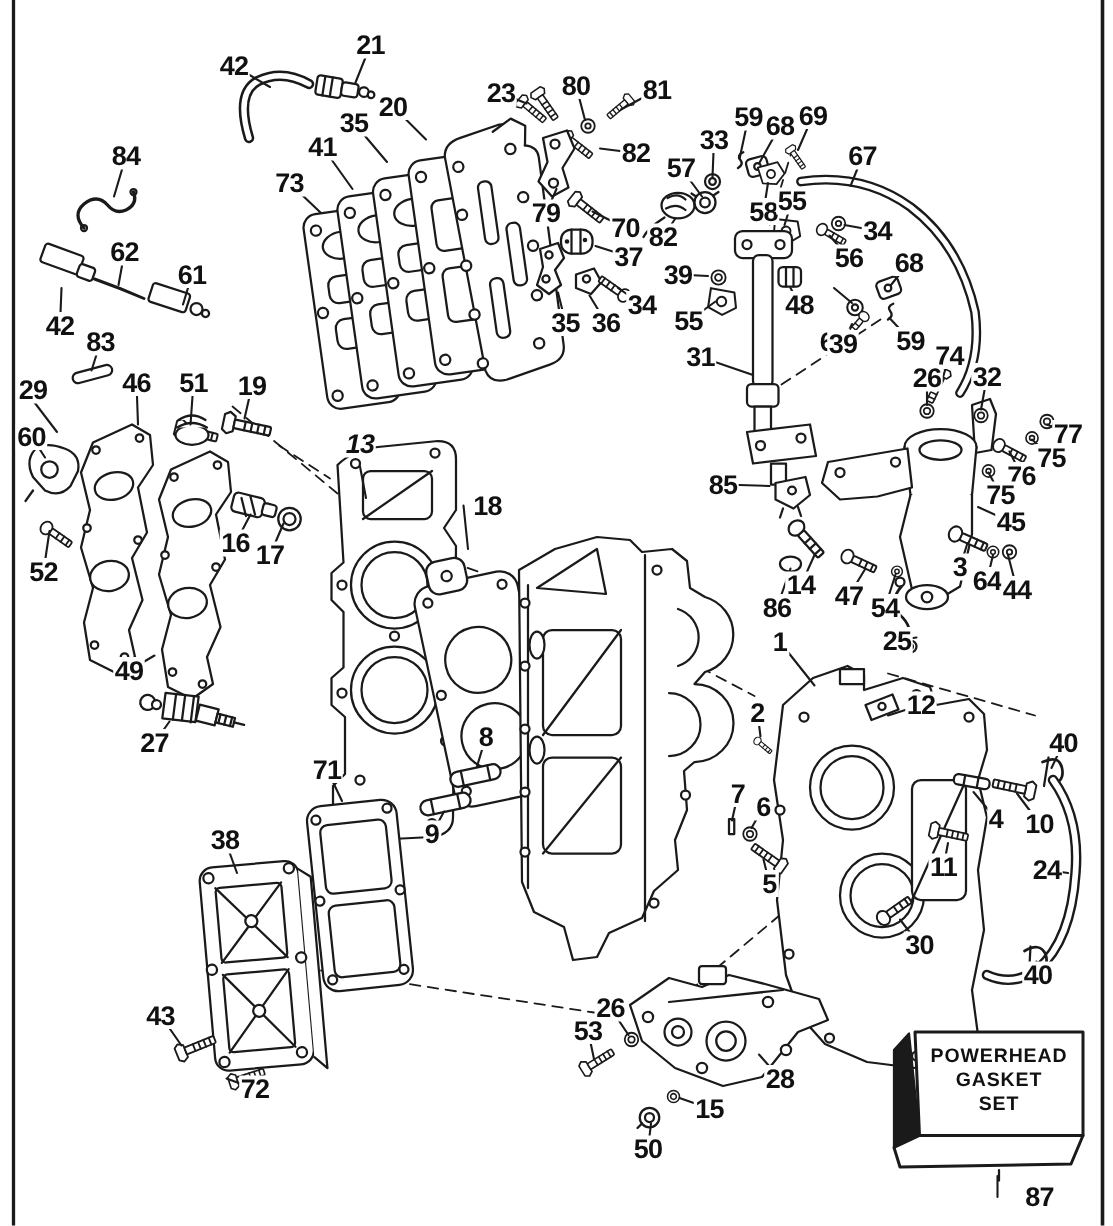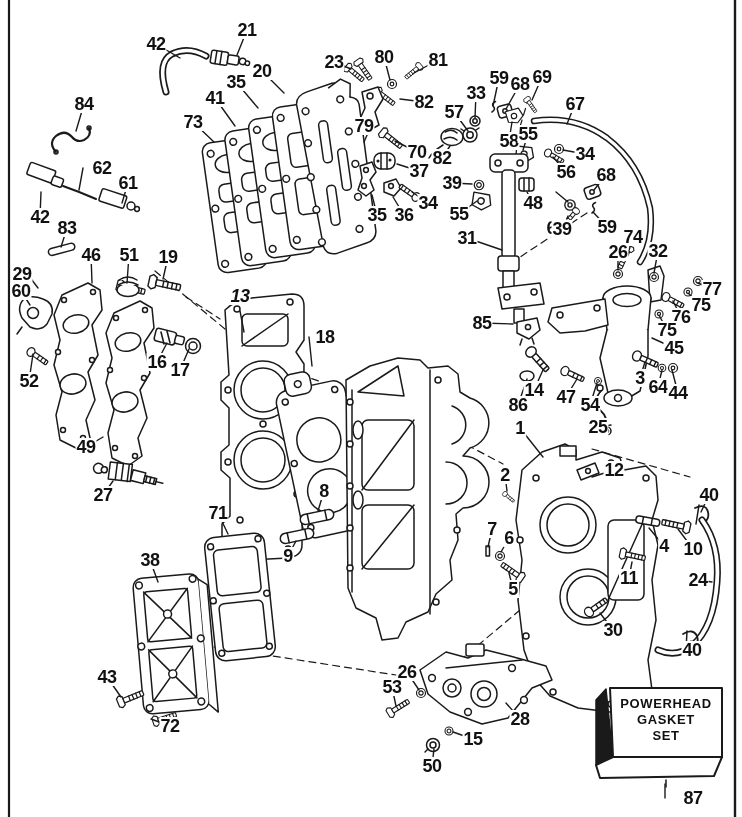--- a/index.html
+++ b/index.html
@@ -632,21 +632,21 @@
     <div class="part-label" style="left: 156px; top: 44px;">42</div>
     <div class="part-label" style="left: 247px; top: 30px;">21</div>
     <div class="part-label" style="left: 334px; top: 62px;">23</div>
     <div class="part-label" style="left: 384px; top: 57px;">80</div>
     <div class="part-label" style="left: 438px; top: 60px;">81</div>
     <div class="part-label" style="left: 262px; top: 71px;">20</div>
     <div class="part-label" style="left: 236px; top: 82px;">35</div>
     <div class="part-label" style="left: 424px; top: 102px;">82</div>
     <div class="part-label" style="left: 215px; top: 98px;">41</div>
     <div class="part-label" style="left: 193px; top: 122px;">73</div>
-    <div class="part-label" style="left: 364px; top: 126px;">79</div>
+    <div class="part-label" style="left: 364px; top: 142px;">79</div>
     <div class="part-label" style="left: 499px; top: 78px;">59</div>
     <div class="part-label" style="left: 520px; top: 84px;">68</div>
     <div class="part-label" style="left: 542px; top: 77px;">69</div>
     <div class="part-label" style="left: 476px; top: 93px;">33</div>
     <div class="part-label" style="left: 575px; top: 104px;">67</div>
     <div class="part-label" style="left: 454px; top: 112px;">57</div>
     <div class="part-label" style="left: 509px; top: 141px;">58</div>
     <div class="part-label" style="left: 528px; top: 134px;">55</div>
     <div class="part-label" style="left: 417px; top: 152px;">70</div>
     <div class="part-label" style="left: 442px; top: 158px;">82</div>
@@ -675,25 +675,25 @@
     <div class="part-label" style="left: 640px; top: 378px;">3</div>
     <div class="part-label" style="left: 658px; top: 387px;">64</div>
     <div class="part-label" style="left: 678px; top: 393px;">44</div>
     <div class="part-label" style="left: 598px; top: 427px;">25</div>
     <div class="part-label" style="left: 590px; top: 405px;">54</div>
     <div class="part-label" style="left: 566px; top: 397px;">47</div>
     <div class="part-label" style="left: 534px; top: 390px;">14</div>
     <div class="part-label" style="left: 518px; top: 405px;">86</div>
     <div class="part-label" style="left: 482px; top: 323px;">85</div>
     <div class="part-label" style="left: 84px; top: 104px; text-align: center;">84</div>
-    <div class="part-label" style="left: 83px; top: 168px; margin-left: 19px;">62</div>
+    <div class="part-label" style="left: 83px; top: 168px;">62</div>
     <div class="part-label" style="left: 128px; top: 183px;">61</div>
     <div class="part-label" style="left: 40px; top: 217px;">42</div>
     <div class="part-label" style="left: 67px; top: 228px;">83</div>
-    <div class="part-label" style="left: 22px; top: 274px;">29</div>
+    <div class="part-label" style="left: 22px; top: 260px;">29</div>
     <div class="part-label" style="left: 21px; top: 291px;">60</div>
     <div class="part-label" style="left: 91px; top: 255px;">46</div>
     <div class="part-label" style="left: 129px; top: 255px;">51</div>
     <div class="part-label" style="left: 168px; top: 257px;">19</div>
     <div class="part-label" style="left: 29px; top: 381px;">52</div>
     <div class="part-label" style="left: 157px; top: 362px;">16</div>
     <div class="part-label" style="left: 180px; top: 370px;">17</div>
     <div class="part-label" style="left: 240px; top: 296px; font-style: italic;">13</div>
     <div class="part-label" style="left: 309px; top: 337px; margin-left: 16px;">18</div>
     <div class="part-label" style="left: 86px; top: 447px;">49</div>

